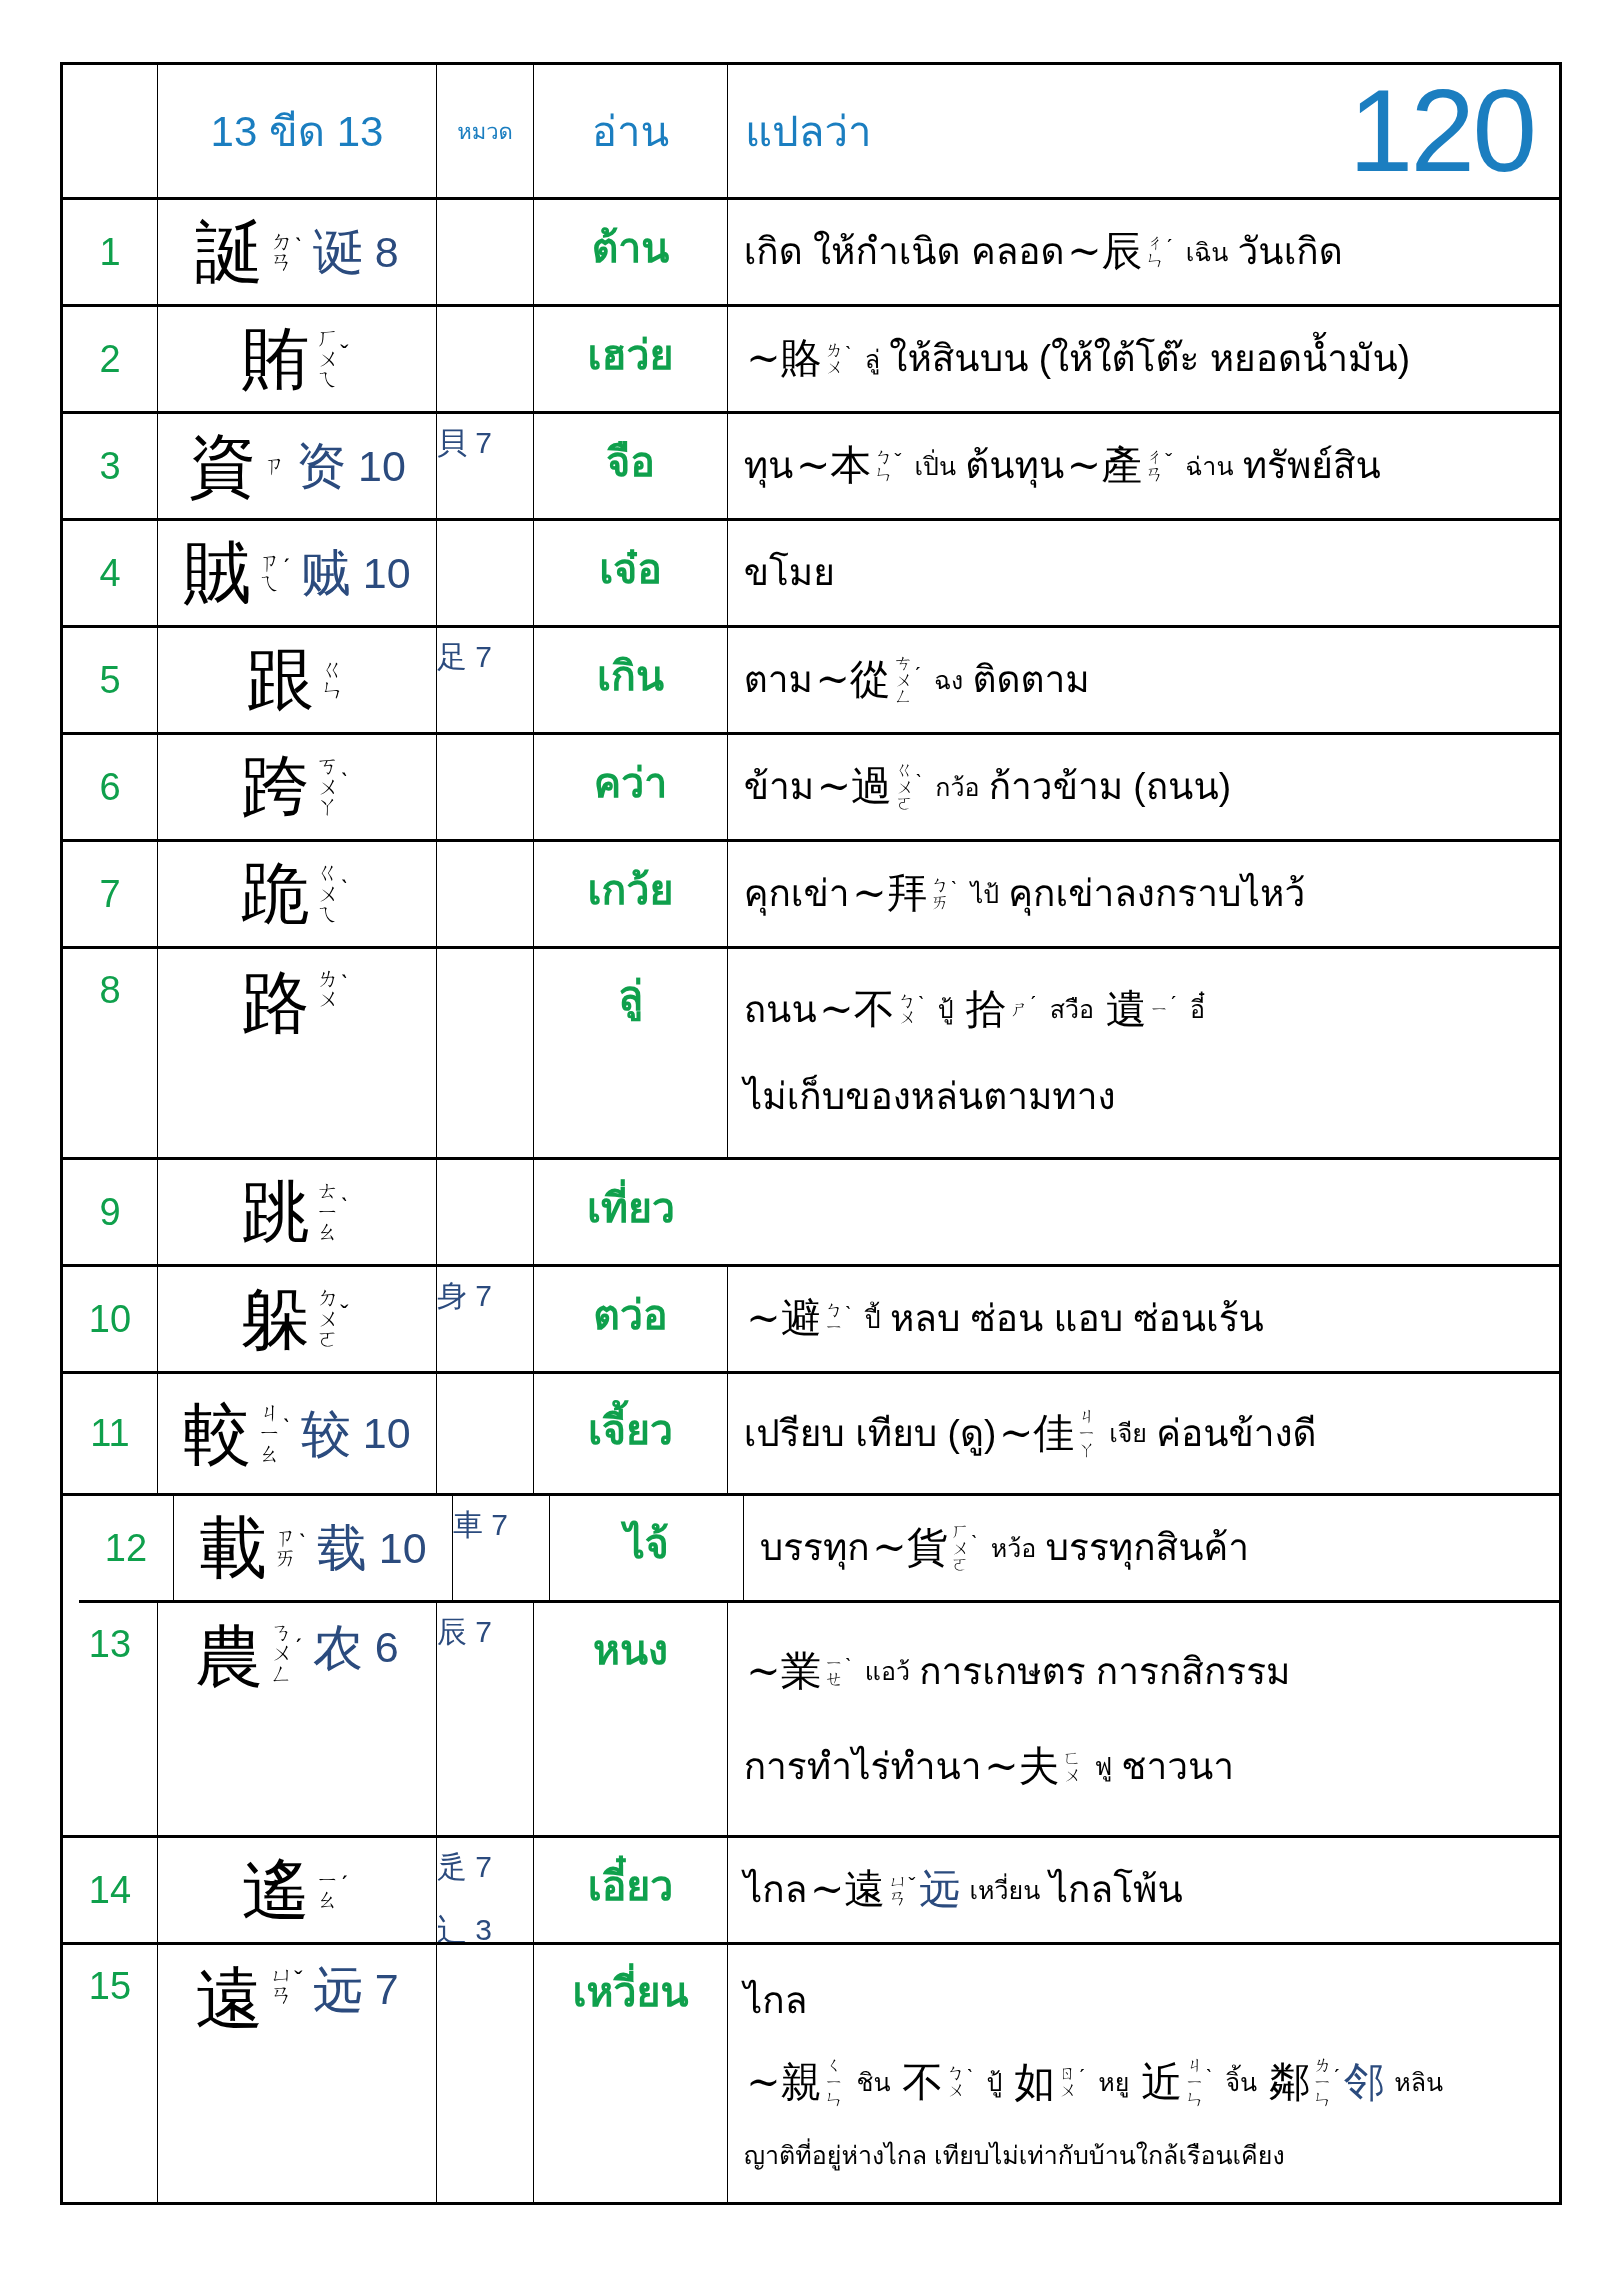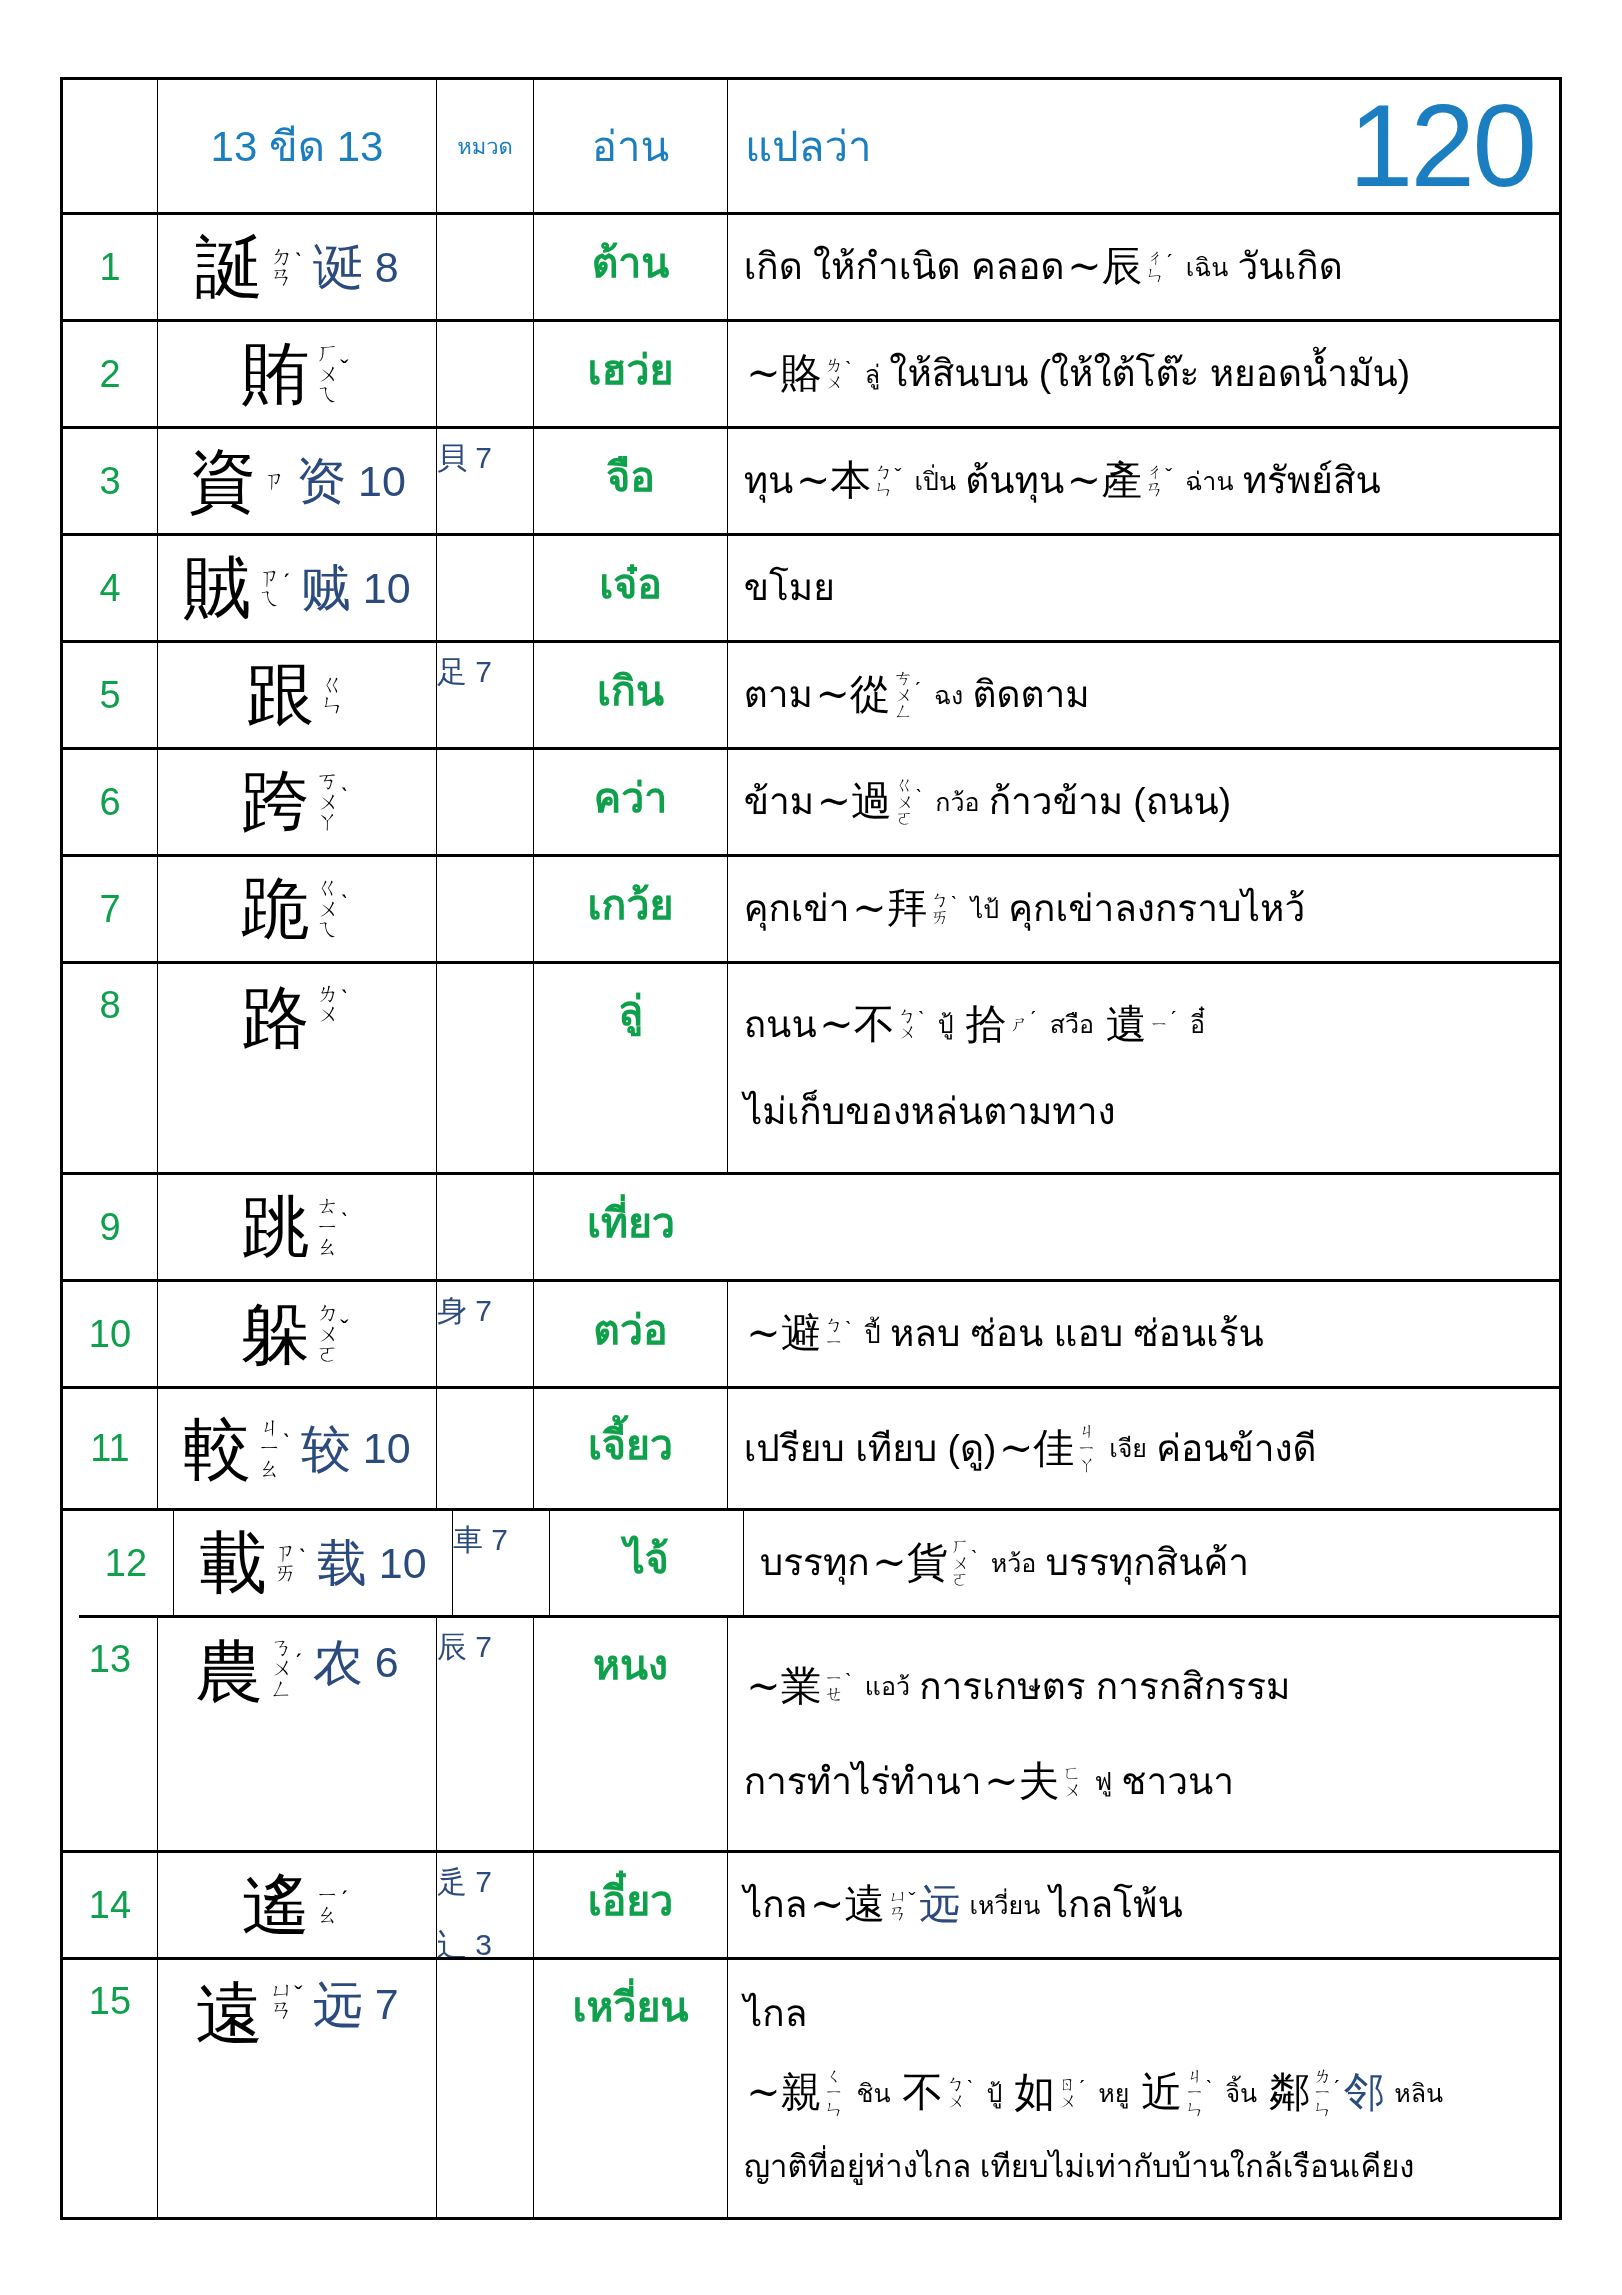--- a/index.html
+++ b/index.html
@@ -6,21 +6,21 @@
   html,body { background:#ffffff; }
   body { font-family: "Liberation Sans", sans-serif; }
   .page {
     position: relative;
     width: 1623px; height: 2295px;
     background: #ffffff;
     overflow: hidden;
   }
   .vtable {
     position: absolute;
-    left: 60px; top: 77px;
+    left: 60px; top: 62px;
     width: 1502px;
     border: 3.9px solid #000;
   }
   .row {
     display: grid;
     grid-template-columns: 95px 279px 97px 194px 830px;
     border-bottom: 3.9px solid #000;
   }
   .row:last-child { border-bottom: none; }
   .c {
@@ -61,21 +61,21 @@
 
   .zy { display: inline-flex; align-items: center; margin: 0 3.9px; }
   .zy-letters { display: flex; flex-direction: column; font-size: 17.7px; line-height: 0.95; color:#000;
                 font-family: "DejaVu Sans", sans-serif; }
   .zy-tone { font-size: 21px; margin-left: 1.3px; transform: translateY(-5.2px); color:#000; }
   .zy-big .zy-letters { font-size: 21.6px; }
   .zy-big .zy-tone { font-size: 25px; }
 
   .mline { display: flex; align-items: center; line-height: 1.45; }
   .seg-th   { font-size: 37px; color: #000; }
-  .seg-th-m { font-size: 31px; color: #000; }
+  .seg-th-m { font-size: 25px; color: #000; }
   .seg-th-s { font-size: 25px; color: #000; margin: 0 9.2px; }
   .seg-cn   { font-family: "DejaVu Serif", serif; font-size: 41px; color:#000; line-height: 1; margin-left: 2.6px; }
   .seg-simp { font-family: "DejaVu Serif", serif; font-size: 41px; color:#2b4b7e; line-height: 1; }
 </style>
 </head>
 <body>
 
 <div class="page">
   <div class="vtable">
     <div class="row hdr">

